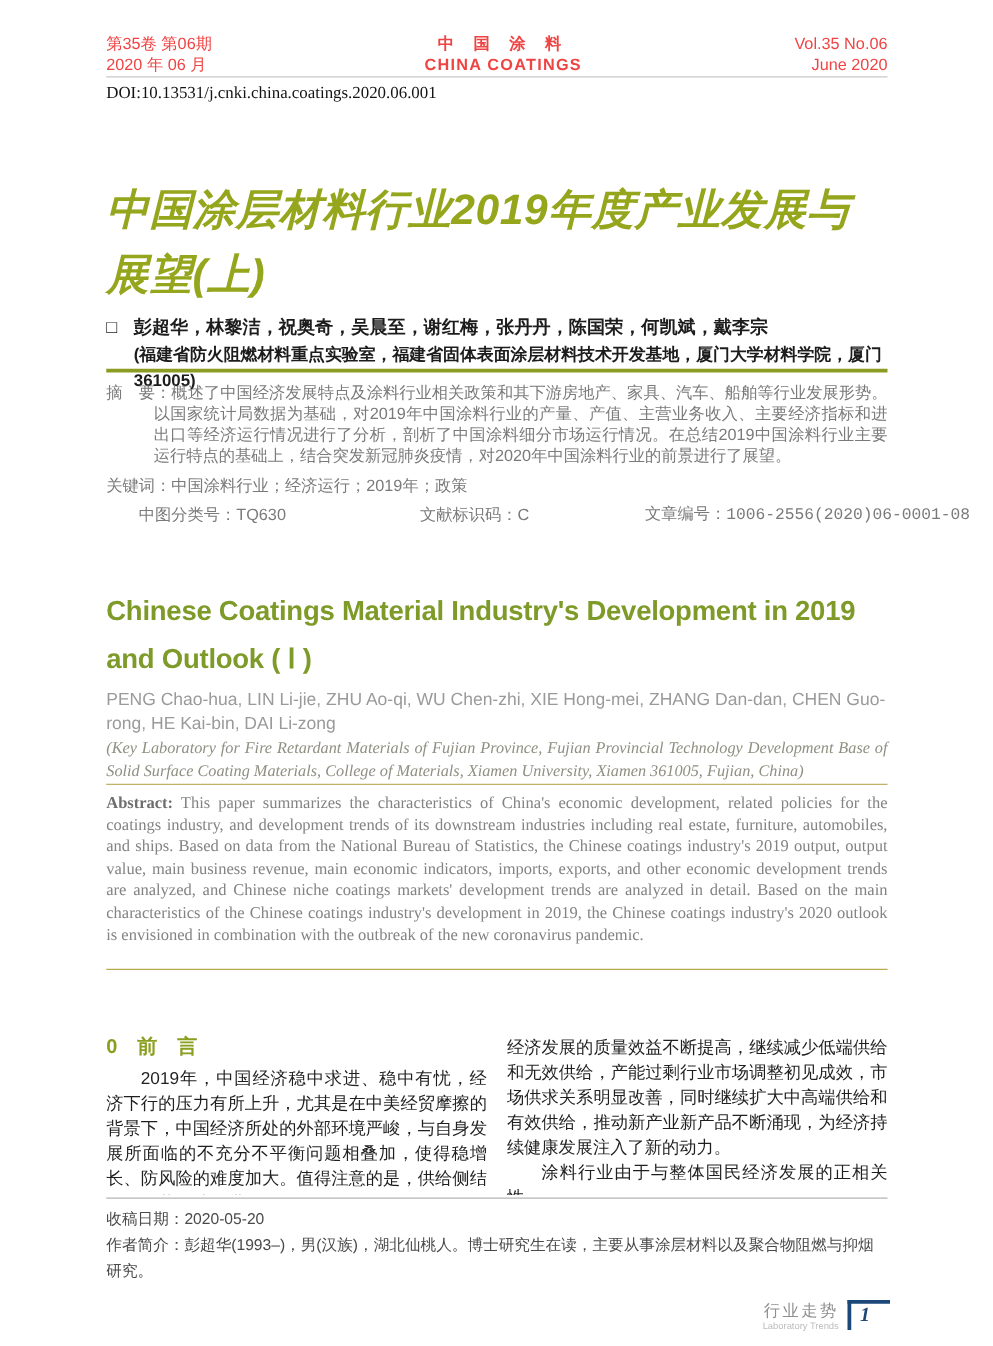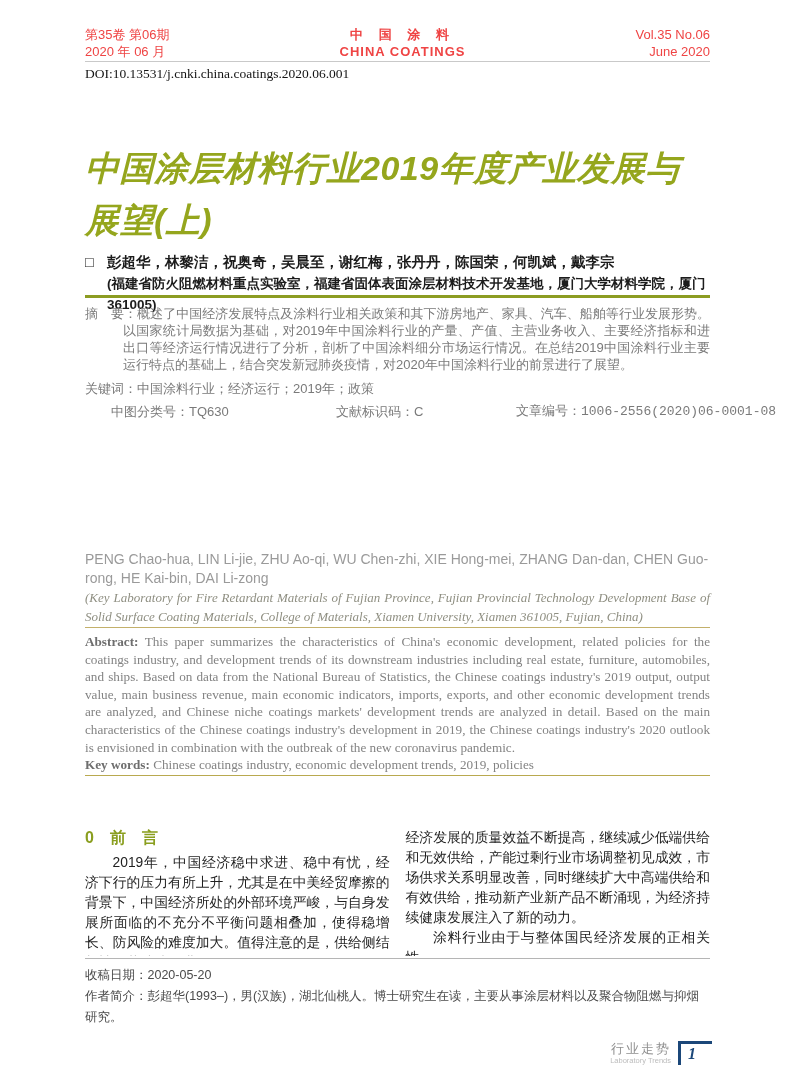--- a/index.html
+++ b/index.html
@@ -56,21 +56,21 @@
   .body-columns { top: 828px; display: flex; gap: 16px; height: 128px; overflow: hidden; }
   .col { width: 304.5px; }
   .section-heading { color: #8a9e1f; font-size: 16px; font-weight: bold; line-height: 20px; margin-bottom: 5px; }
   .body-p { color: #1f1f1f; font-size: 13.8px; line-height: 20px; text-align: justify; }
   .indent { text-indent: 2em; }
 
   
   .footnote { top: 958px; border-top: 1px solid #b5b5b5; padding-top: 6px; color: #4a4a4a; font-size: 12.5px; line-height: 21px; }
 
   
-  .footer { position: absolute; right: 82px; top: 1038px; display: flex; align-items: flex-end; }
+  .footer { position: absolute; right: 82px; top: 1038px; display: flex; align-items: center; }
   .footer-labels { text-align: right; margin-right: 7px; padding-top: 3px; }
   .footer-cn { color: #8f8f8f; font-size: 13px; letter-spacing: 2px; line-height: 15px; }
   .footer-en { color: #bcbcbc; font-size: 7.5px; line-height: 9px; }
   .page-badge { border-top: 3px solid #1b4779; border-left: 3px solid #1b4779; width: 34px; height: 24px; padding: 0 0 0 7px; }
   .page-num { color: #1b4779; font-family: "Liberation Serif", serif; font-style: italic; font-weight: bold; font-size: 16px; line-height: 20px; }
 </style>
 </head>
 <body>
 
 <div class="page">
@@ -112,30 +112,31 @@
     <p class="kw-cn">
       <span>关键词：</span><span>中国涂料行业；经济运行；2019年；政策</span>
     </p>
     <div class="clc-row">
       <span class="clc-item clc-1"><span>中图分类号：</span><span>TQ630</span></span>
       <span class="clc-item clc-2"><span>文献标识码：</span><span>C</span></span>
       <span class="clc-item clc-3"><span>文章编号：</span><span>1006-2556(2020)06-0001-08</span></span>
     </div>
   </div>
 
+  <h2 class="abs title-en">
+    <div>Chinese Coatings Material Industry's Development in 2019</div>
+    <div>and Outlook ( Ⅰ )</div>
+  </h2>
   <div class="abs authors-en">PENG Chao-hua, LIN Li-jie, ZHU Ao-qi, WU Chen-zhi, XIE Hong-mei, ZHANG Dan-dan, CHEN Guo-rong, HE Kai-bin, DAI Li-zong</div>
   <div class="abs affil-en">(Key Laboratory for Fire Retardant Materials of Fujian Province, Fujian Provincial Technology Development Base of Solid Surface Coating Materials, College of Materials, Xiamen University, Xiamen 361005, Fujian, China)</div>
   <div class="abs rule-thin-1"></div>
 
   <div class="abs abstract-en">
     <p>
       <span class="lbl">Abstract:</span><span> This paper summarizes the characteristics of China's economic development, related policies for the coatings industry, and development trends of its downstream industries including real estate, furniture, automobiles, and ships. Based on data from the National Bureau of Statistics, the Chinese coatings industry's 2019 output, output value, main business revenue, main economic indicators, imports, exports, and other economic development trends are analyzed, and Chinese niche coatings markets' development trends are analyzed in detail. Based on the main characteristics of the Chinese coatings industry's development in 2019, the Chinese coatings industry's 2020 outlook is envisioned in combination with the outbreak of the new coronavirus pandemic.</span>
-    </p>
-    <p class="kw-en">
-      <span class="lbl">Key words:</span><span> Chinese coatings industry, economic development trends, 2019, policies</span>
     </p>
   </div>
   <div class="abs rule-thin-2"></div>
 
   <div class="abs body-columns">
     <div class="col">
       <div class="section-heading">0　前　言</div>
       <p class="body-p indent">2019年，中国经济稳中求进、稳中有忧，经济下行的压力有所上升，尤其是在中美经贸摩擦的背景下，中国经济所处的外部环境严峻，与自身发展所面临的不充分不平衡问题相叠加，使得稳增长、防风险的难度加大。值得注意的是，供给侧结构性改革持续推进，</p>
     </div>
     <div class="col">

